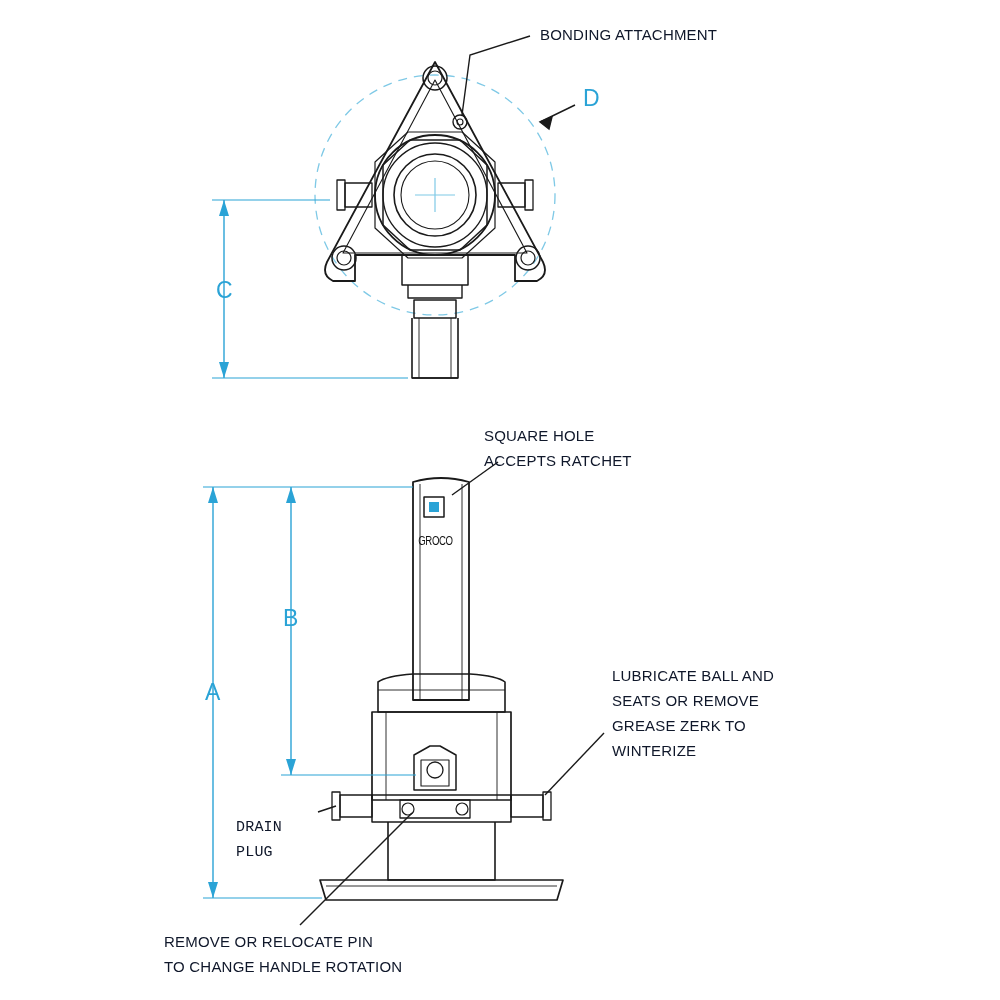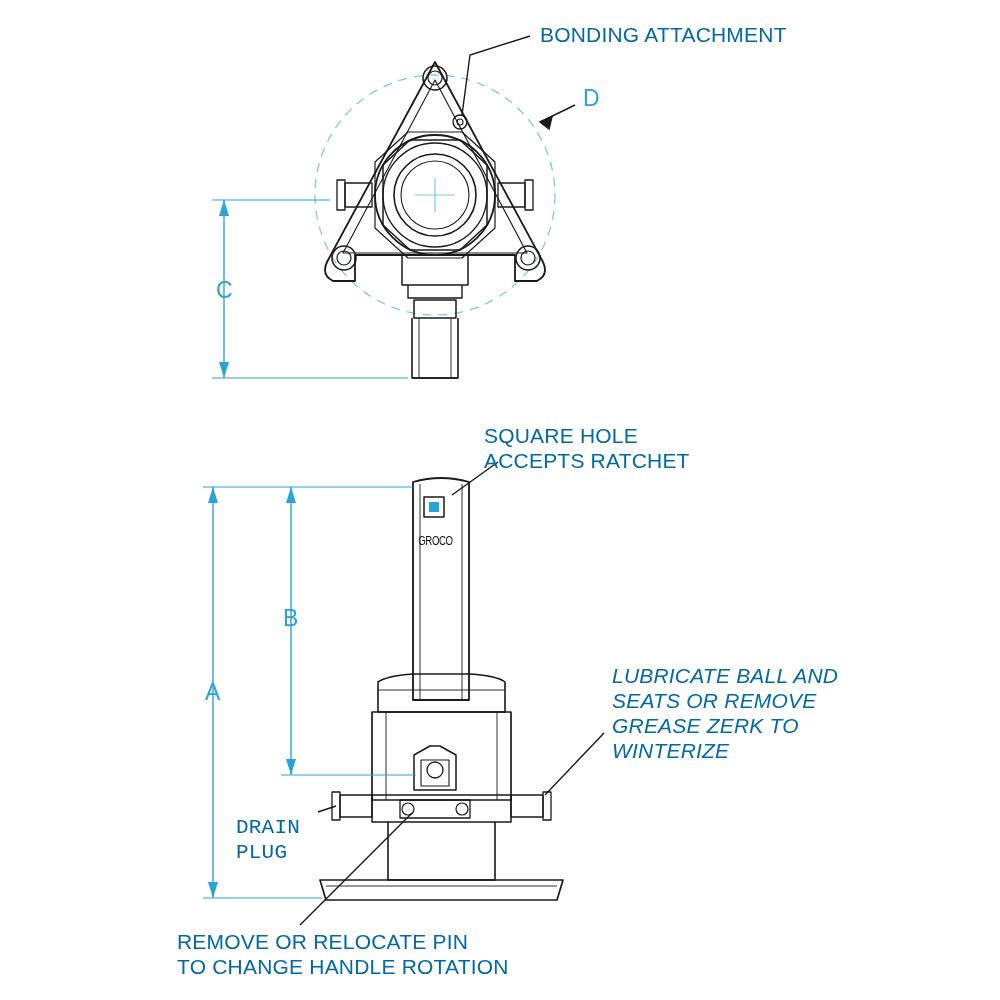--- a/index.html
+++ b/index.html
@@ -21,22 +21,22 @@
   }
   .svg-layer {
     position: absolute;
     left: 0;
     top: 0;
     width: 1000px;
     height: 1000px;
   }
   .anno {
     position: absolute;
-    color: #0369a1;
-    font-size: 21px;
+    color: #0f172a;
+    font-size: 15px;
     line-height: 25px;
     letter-spacing: 0.2px;
     white-space: pre;
     font-family: "Liberation Sans", sans-serif;
   }
   .dim-label {
     position: absolute;
     color: #2aa3d6;
     font-size: 23px;
     font-weight: normal;
@@ -169,27 +169,27 @@
       <line x1="291" y1="487" x2="291" y2="775"></line>
       <path d="M291 487 L286 503 L296 503 Z" fill="#2aa3d6" stroke="none"></path>
       <path d="M291 775 L286 759 L296 759 Z" fill="#2aa3d6" stroke="none"></path>
       <line x1="281" y1="775" x2="416" y2="775" stroke-width="1.1"></line>
     </g>
   </svg>
 
   <div class="anno" style="left:540px; top:22px;">BONDING ATTACHMENT</div>
   <div class="anno" style="left:484px; top:423px;">SQUARE HOLE
 ACCEPTS RATCHET</div>
-  <div class="anno" style="left:612px; top:663px;font-style:italic;">LUBRICATE BALL AND
+  <div class="anno" style="left:612px; top:663px;">LUBRICATE BALL AND
 SEATS OR REMOVE
 GREASE ZERK TO
 WINTERIZE</div>
   <div class="anno" style="left:236px; top:815px;font-family:Liberation Mono, monospace;">DRAIN
 PLUG</div>
-  <div class="anno" style="left:177px; top:929px;">REMOVE OR RELOCATE PIN
+  <div class="anno" style="left:164px; top:929px;">REMOVE OR RELOCATE PIN
 TO CHANGE HANDLE ROTATION</div>
 
   <div class="dim-label" style="left:216px; top:277px;">C</div>
   <div class="dim-label" style="left:583px; top:85px;">D</div>
   <div class="dim-label" style="left:205px; top:679px;">A</div>
   <div class="dim-label" style="left:283px; top:605px;">B</div>
 
   <div class="brand" style="left:414px; top:534px;">GROCO</div>
 
 </div>

